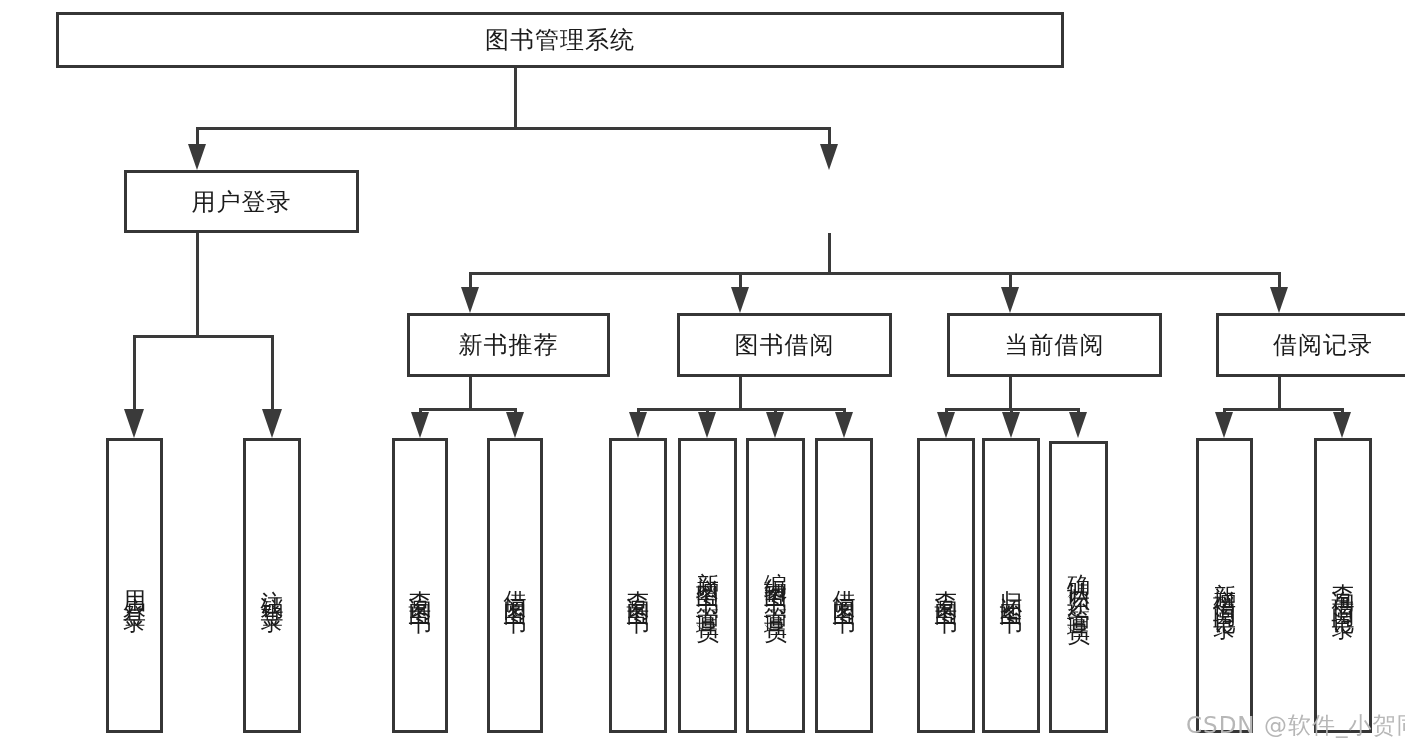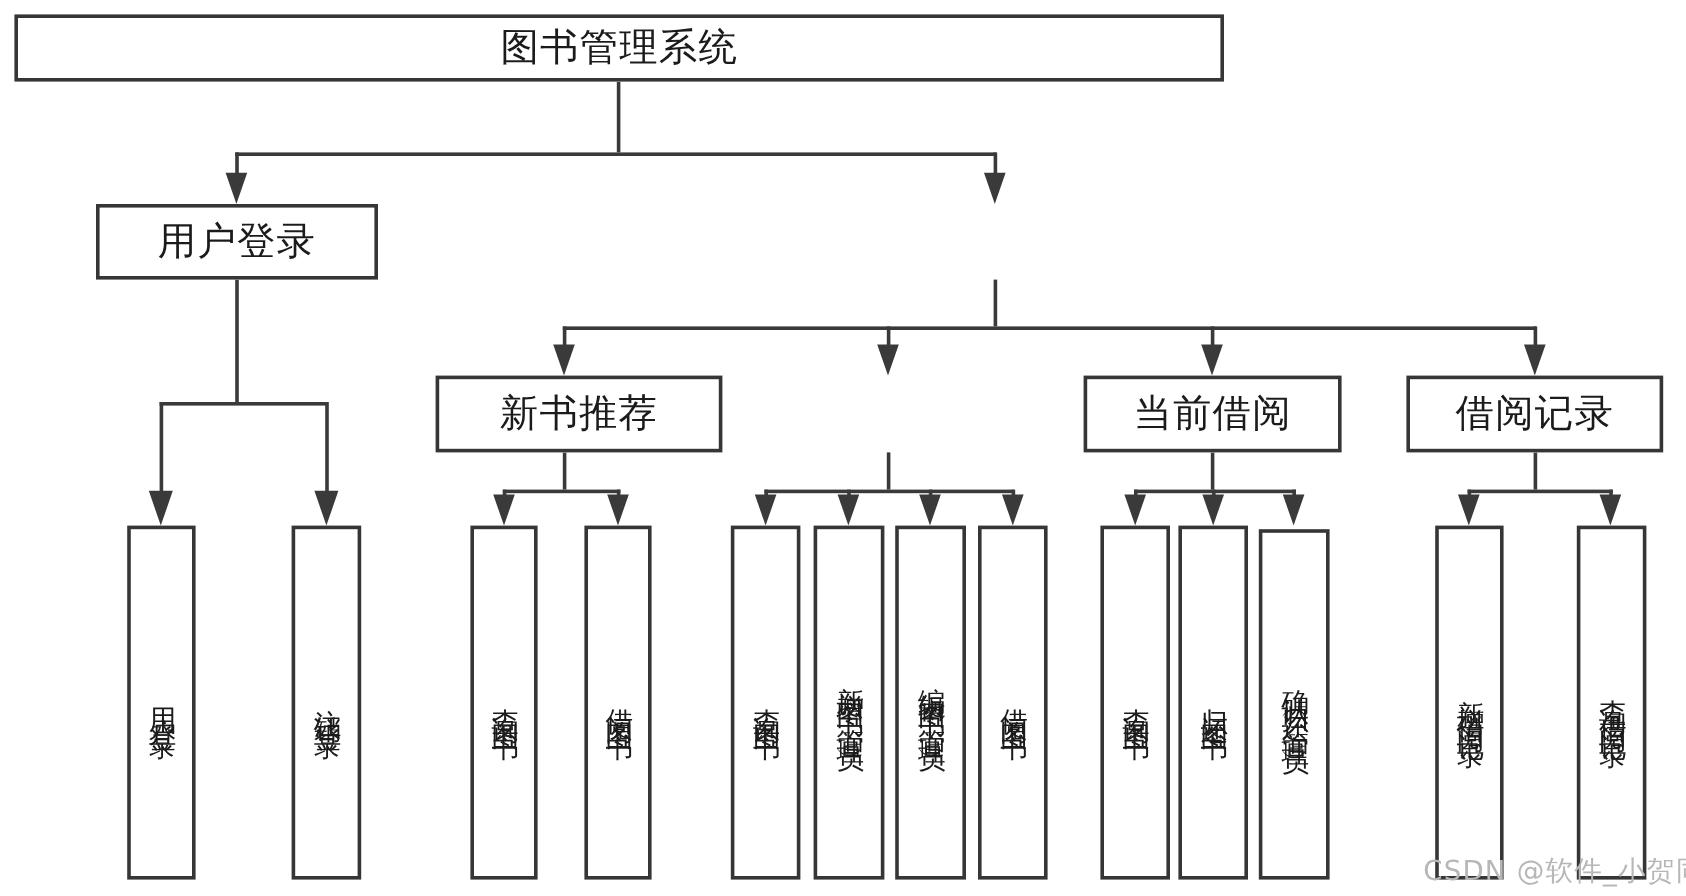--- a/index.html
+++ b/index.html
@@ -4,21 +4,21 @@
 <style>
   html,body{margin:0;padding:0;background:#ffffff;}
   .canvas{
     position:relative;width:1405px;height:747px;background:#ffffff;overflow:hidden;
     font-family:"DejaVu Sans","Liberation Sans",sans-serif;color:#1b1b1b;
   }
   
   .hbox{
     position:absolute;box-sizing:border-box;background:#ffffff;
     border:3px solid #363636;display:flex;align-items:center;justify-content:center;
-    font-size:32px;letter-spacing:1px;white-space:nowrap;z-index:2;
+    font-size:24px;letter-spacing:1px;white-space:nowrap;z-index:2;margin-left:44px;
   }
   
   .vbox{
     position:absolute;box-sizing:border-box;background:#ffffff;
     border:3px solid #363636;display:flex;align-items:center;justify-content:center;
     z-index:2;
   }
   .vtext{
     writing-mode:vertical-rl;text-orientation:mixed;
     font-size:23px;line-height:1;letter-spacing:7px;white-space:nowrap;
@@ -72,22 +72,25 @@
   <div class="line h" style="left:469px;top:272px;width:811px"></div>
   <div class="line v" style="left:469px;top:272px;height:17px"></div>
   <div class="arrow" style="left:461px;top:287px"></div>
   <div class="line v" style="left:739px;top:272px;height:17px"></div>
   <div class="arrow" style="left:731px;top:287px"></div>
   <div class="line v" style="left:1009px;top:272px;height:17px"></div>
   <div class="arrow" style="left:1001px;top:287px"></div>
   <div class="line v" style="left:1278px;top:272px;height:17px"></div>
   <div class="arrow" style="left:1270px;top:287px"></div>
 
-  <div class="hbox" style="left:363px;top:313px;width:239px;height:64px">
+  <div class="hbox" style="left:363px;top:313px;width:203px;height:64px">
     <span>新书推荐</span>
+  </div>
+  <div class="hbox" style="left:633px;top:313px;width:215px;height:64px">
+    <span>图书借阅</span>
   </div>
   <div class="hbox" style="left:903px;top:313px;width:215px;height:64px">
     <span>当前借阅</span>
   </div>
   <div class="hbox" style="left:1172px;top:313px;width:214px;height:64px">
     <span>借阅记录</span>
   </div>
 
   <div class="line v" style="left:469px;top:377px;height:31px"></div>
   <div class="line h" style="left:419px;top:408px;width:98px"></div>

